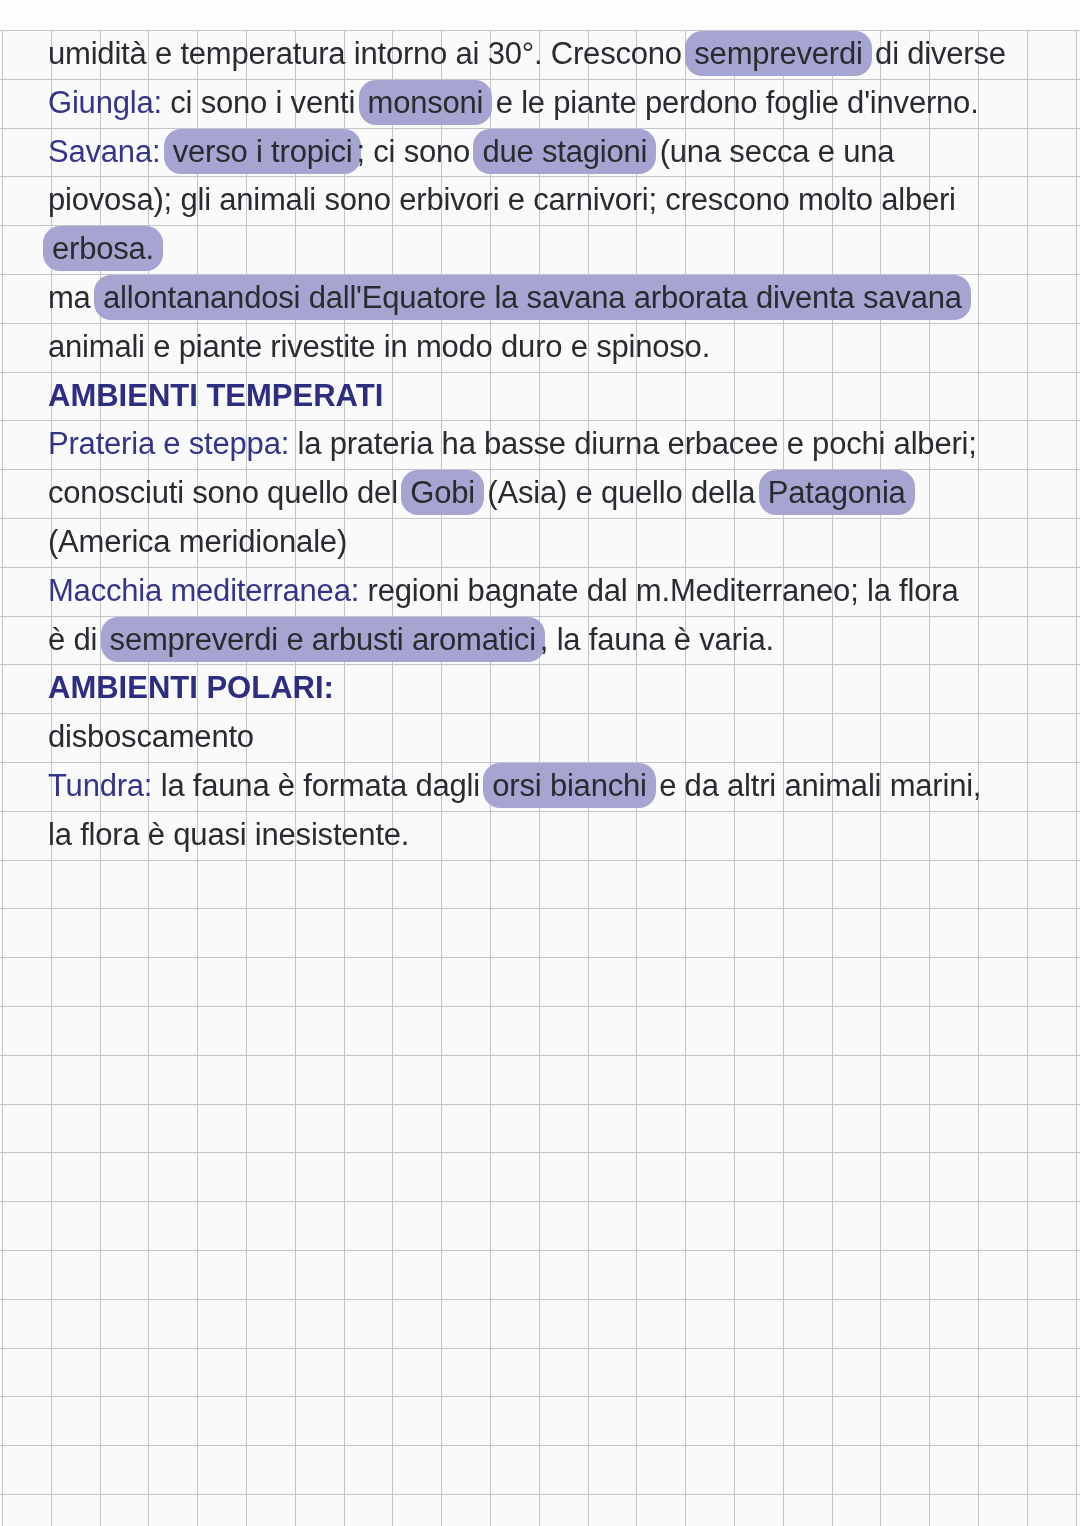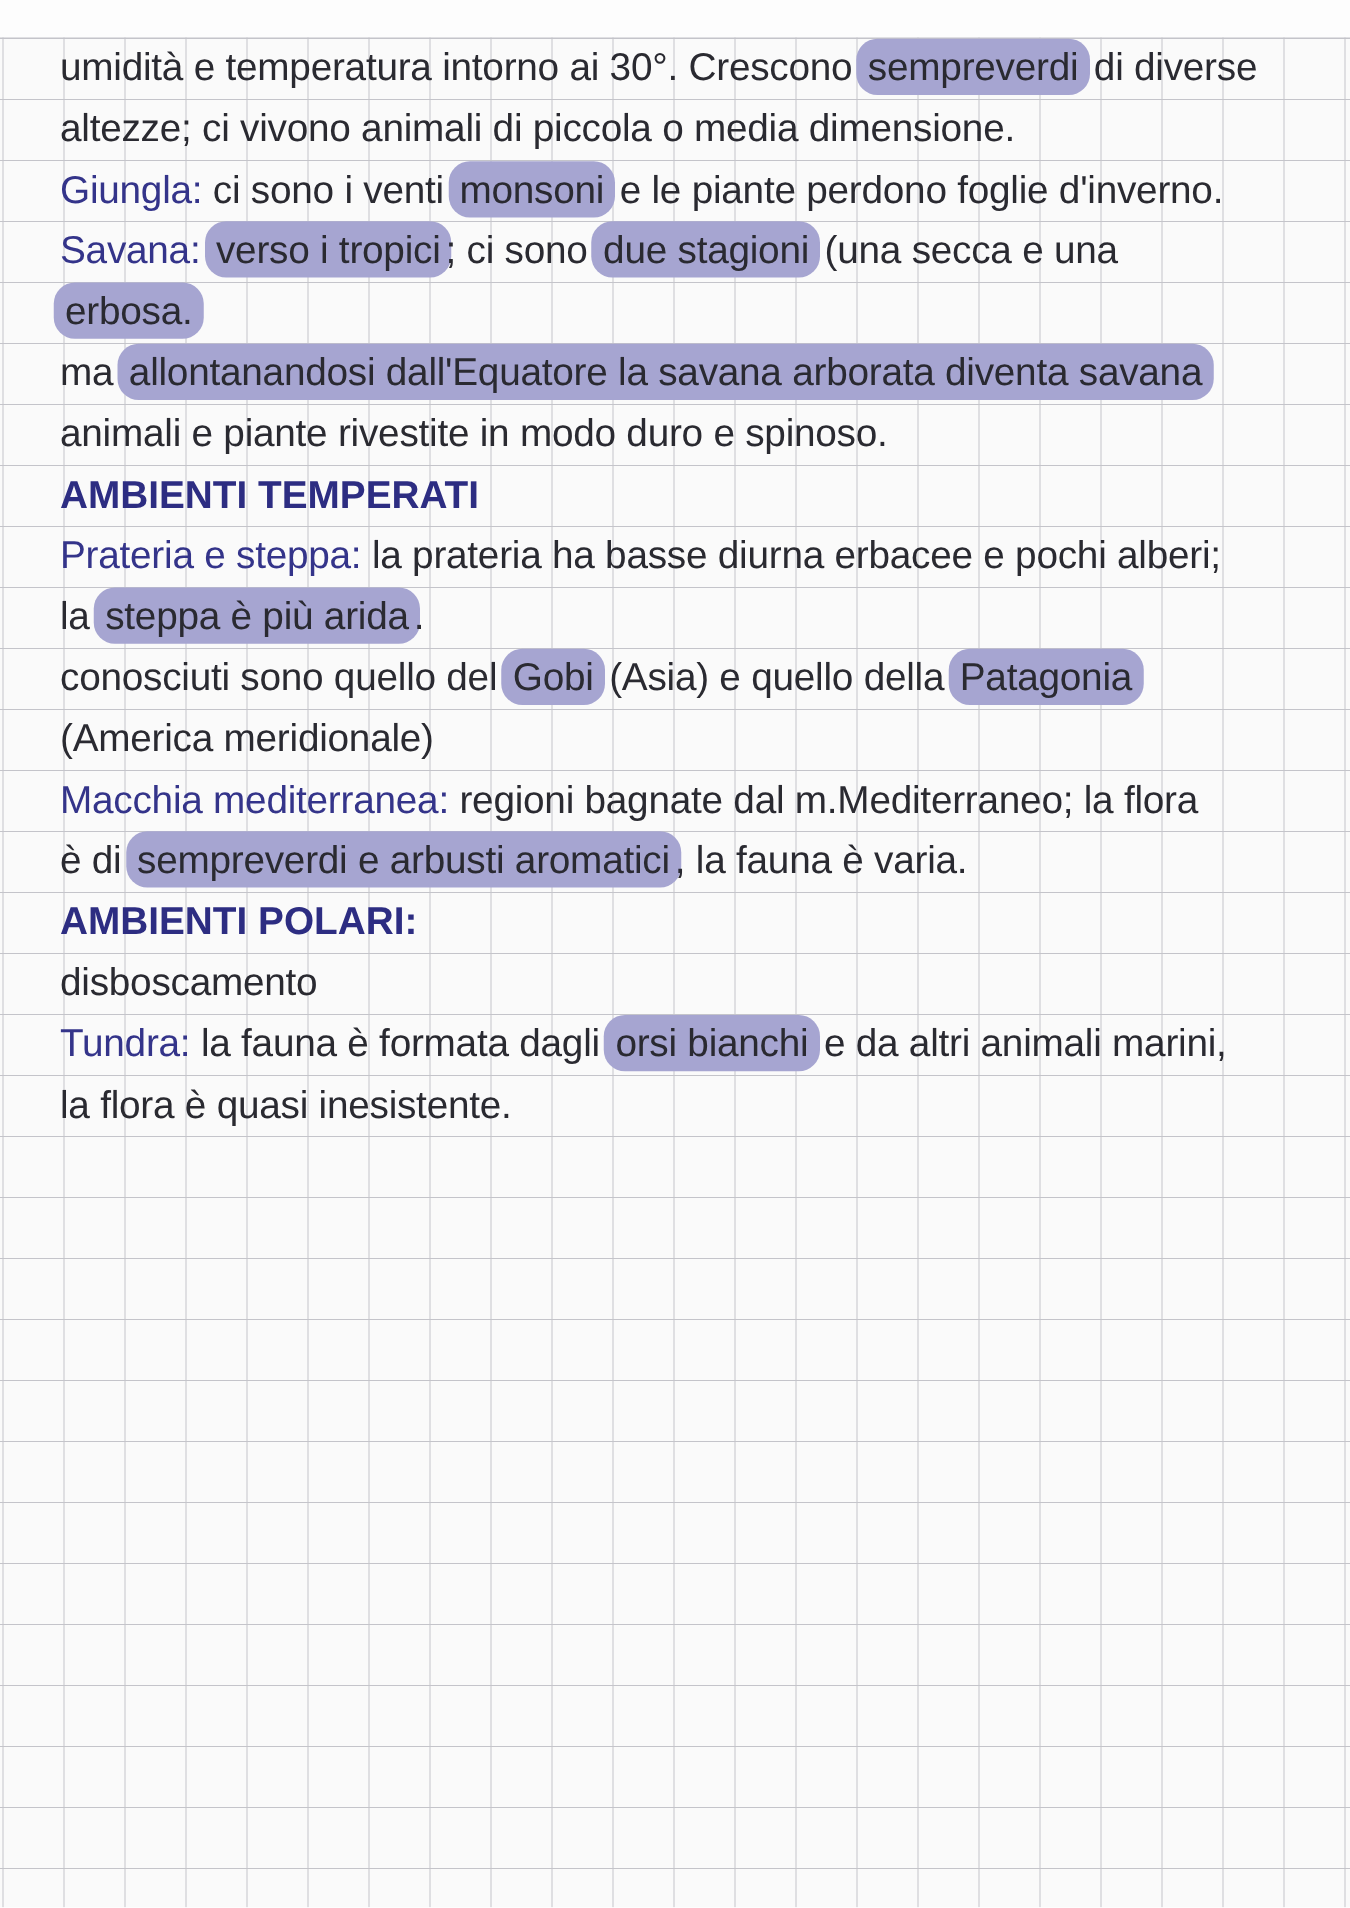--- a/index.html
+++ b/index.html
@@ -61,29 +61,28 @@
   }
 </style>
 </head>
 <body>
 
 <div class="paper">
   <div class="top-margin-band"></div>
   <div class="grid-paper"></div>
   <div class="text-layer">
       <div class="note-line"><span class="seg body">umidità e temperatura intorno ai 30°. Crescono </span><span class="seg body hl">sempreverdi</span><span class="seg body"> di diverse</span></div>
-      <div class="note-line"><span class="seg body">altezze; ci vivono animali di piccola o media dimensione.</span></div>
       <div class="note-line"><span class="seg label">Giungla:</span><span class="seg body"> ci sono i venti </span><span class="seg body hl">monsoni</span><span class="seg body"> e le piante perdono foglie d'inverno.</span></div>
       <div class="note-line"><span class="seg label">Savana:</span><span class="seg body"> </span><span class="seg body hl">verso i tropici</span><span class="seg body">; ci sono </span><span class="seg body hl">due stagioni</span><span class="seg body"> (una secca e una</span></div>
+      <div class="note-line"><span class="seg body">piovosa); gli animali sono erbivori e carnivori; crescono molto alberi</span></div>
       <div class="note-line"><span class="seg body hl">erbosa.</span></div>
       <div class="note-line"><span class="seg body">ma </span><span class="seg body hl">allontanandosi dall'Equatore la savana arborata diventa savana</span></div>
       <div class="note-line"><span class="seg body">animali e piante rivestite in modo duro e spinoso.</span></div>
       <div class="note-line"><span class="seg header">AMBIENTI TEMPERATI</span></div>
       <div class="note-line"><span class="seg label">Prateria e steppa:</span><span class="seg body"> la prateria ha basse diurna erbacee e pochi alberi;</span></div>
-      <div class="note-line"><span class="seg body">la </span><span class="seg body hl">steppa è più arida</span><span class="seg body">.</span></div>
       <div class="note-line"><span class="seg body">conosciuti sono quello del </span><span class="seg body hl">Gobi</span><span class="seg body"> (Asia) e quello della </span><span class="seg body hl">Patagonia</span></div>
       <div class="note-line"><span class="seg body">(America meridionale)</span></div>
       <div class="note-line"><span class="seg label">Macchia mediterranea:</span><span class="seg body"> regioni bagnate dal m.Mediterraneo; la flora</span></div>
       <div class="note-line"><span class="seg body">è di </span><span class="seg body hl">sempreverdi e arbusti aromatici</span><span class="seg body">, la fauna è varia.</span></div>
       <div class="note-line"><span class="seg header">AMBIENTI POLARI:</span></div>
       <div class="note-line"><span class="seg body">disboscamento</span></div>
       <div class="note-line"><span class="seg label">Tundra:</span><span class="seg body"> la fauna è formata dagli </span><span class="seg body hl">orsi bianchi</span><span class="seg body"> e da altri animali marini,</span></div>
       <div class="note-line"><span class="seg body">la flora è quasi inesistente.</span></div>
     </div>
 </div>

